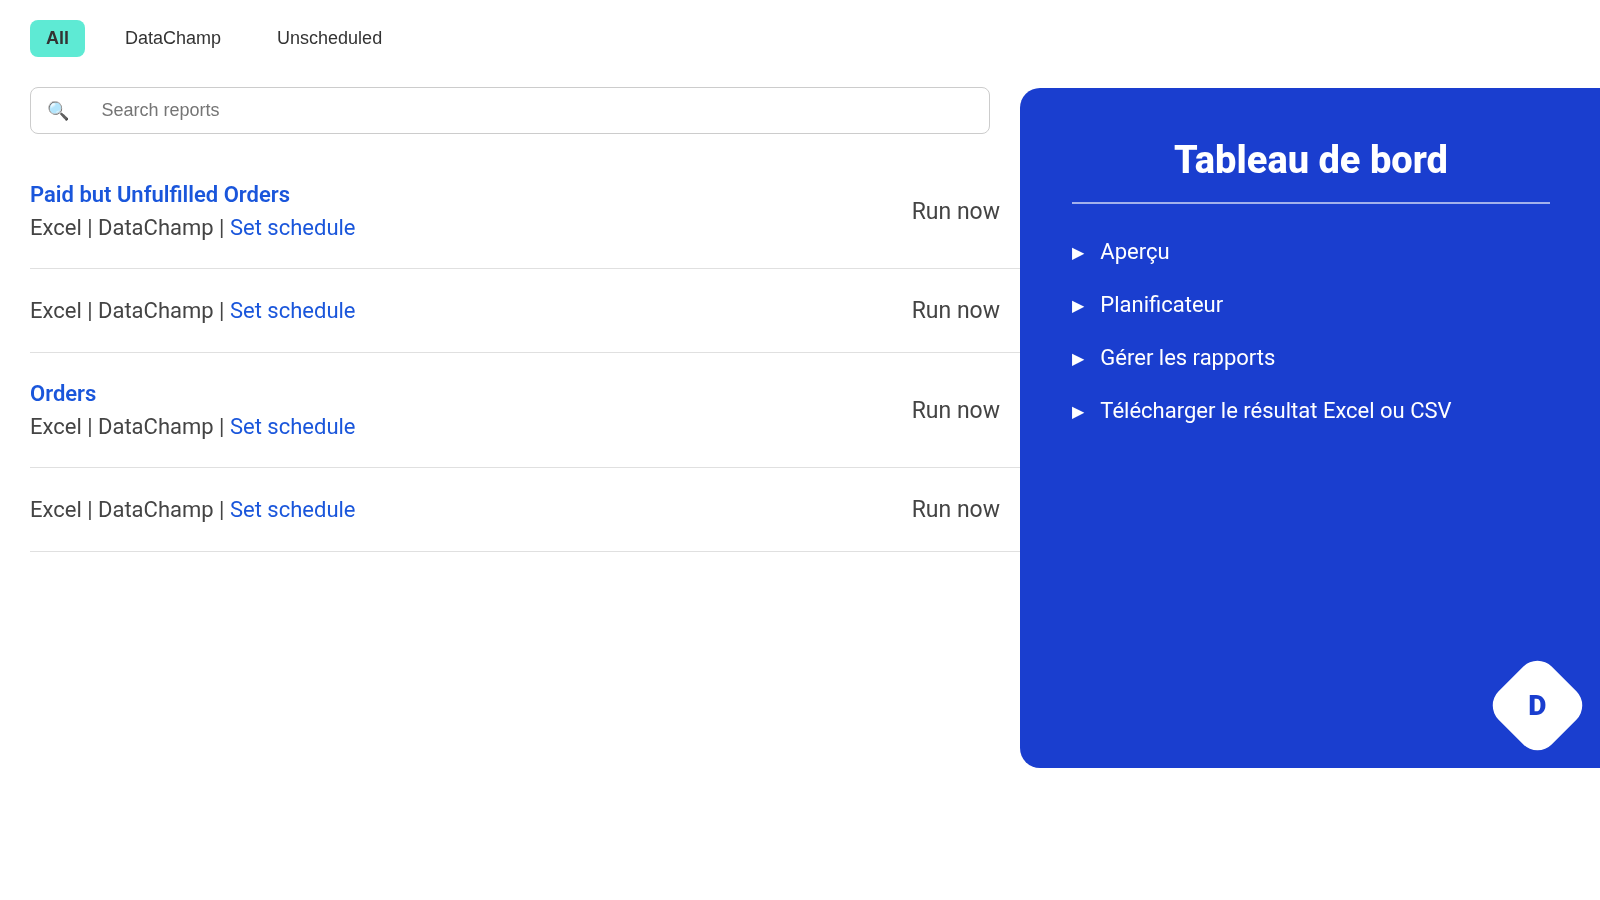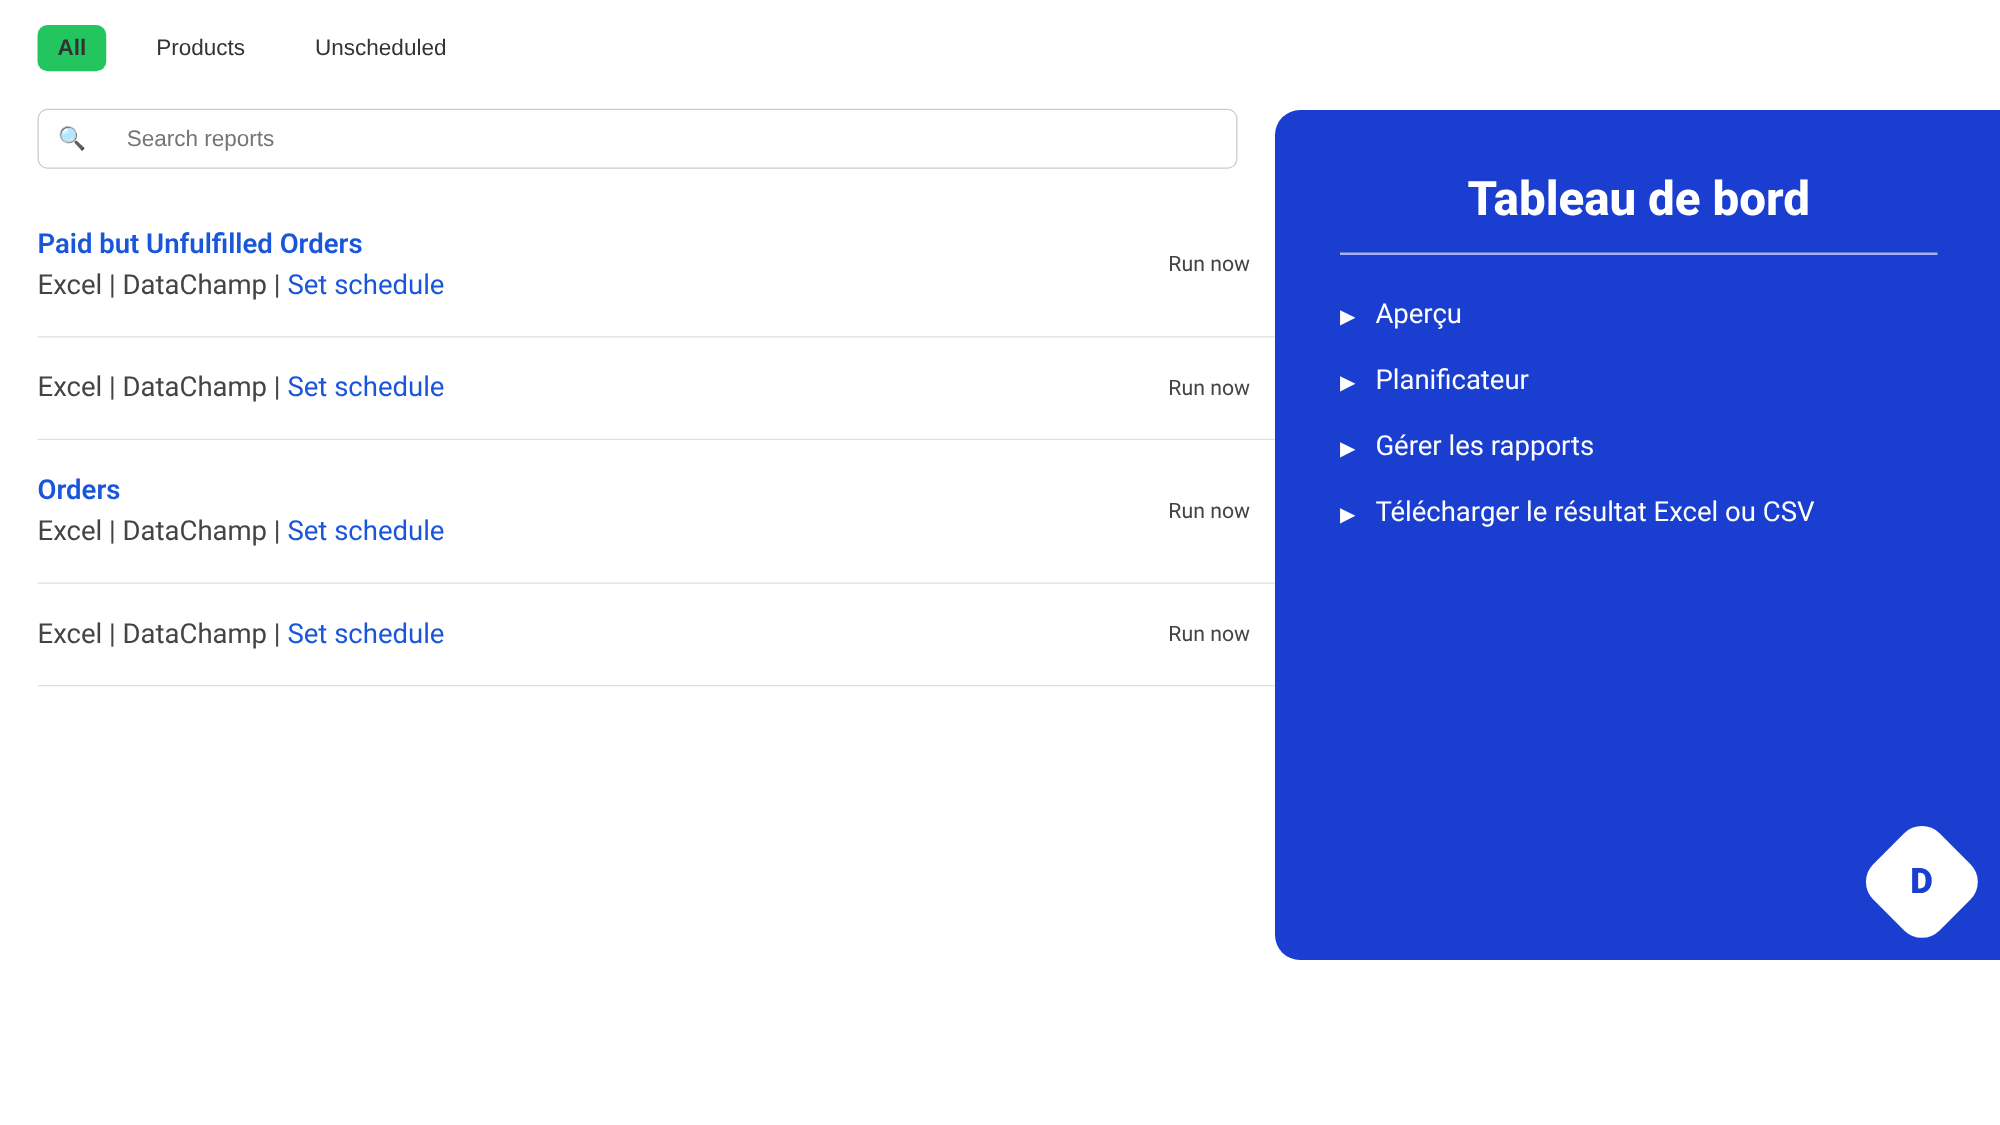--- a/index.html
+++ b/index.html
@@ -37,21 +37,21 @@
       font-weight: 500;
       color: #333;
       cursor: pointer;
       padding: 8px 16px;
       border-radius: 8px;
       background: transparent;
       border: none;
     }
 
     .tab.active {
-      background: #22c55e;
+      background: #5eead4;
       font-weight: 600;
     }
 
     
     .search-bar-container {
       padding: 10px 30px 20px 30px;
     }
 
     .search-bar {
       display: flex;
@@ -109,21 +109,21 @@
       font-size: 22px;
       color: #444;
     }
 
     .report-meta span.set-schedule {
       color: #1a56db;
       cursor: pointer;
     }
 
     .run-now-btn {
-      font-size: 17px;
+      font-size: 23px;
       color: #444;
       cursor: pointer;
       font-weight: 400;
       white-space: nowrap;
       padding-right: 20px;
     }
 
     
     .blue-panel {
       position: absolute;
@@ -196,21 +196,21 @@
       font-weight: 900;
     }
   </style>
 </head>
 <body>
 
 <div class="main-content">
 
   <div class="filter-tabs">
     <button class="tab active">All</button>
-    <button class="tab">Products</button>
+    <button class="tab">DataChamp</button>
     <button class="tab">Unscheduled</button>
   </div>
 
   <div class="search-bar-container">
     <div class="search-bar">
       <span class="search-icon">🔍</span>
       <input class="search-input" type="text" placeholder="Search reports" style="">
     </div>
   </div>
 

